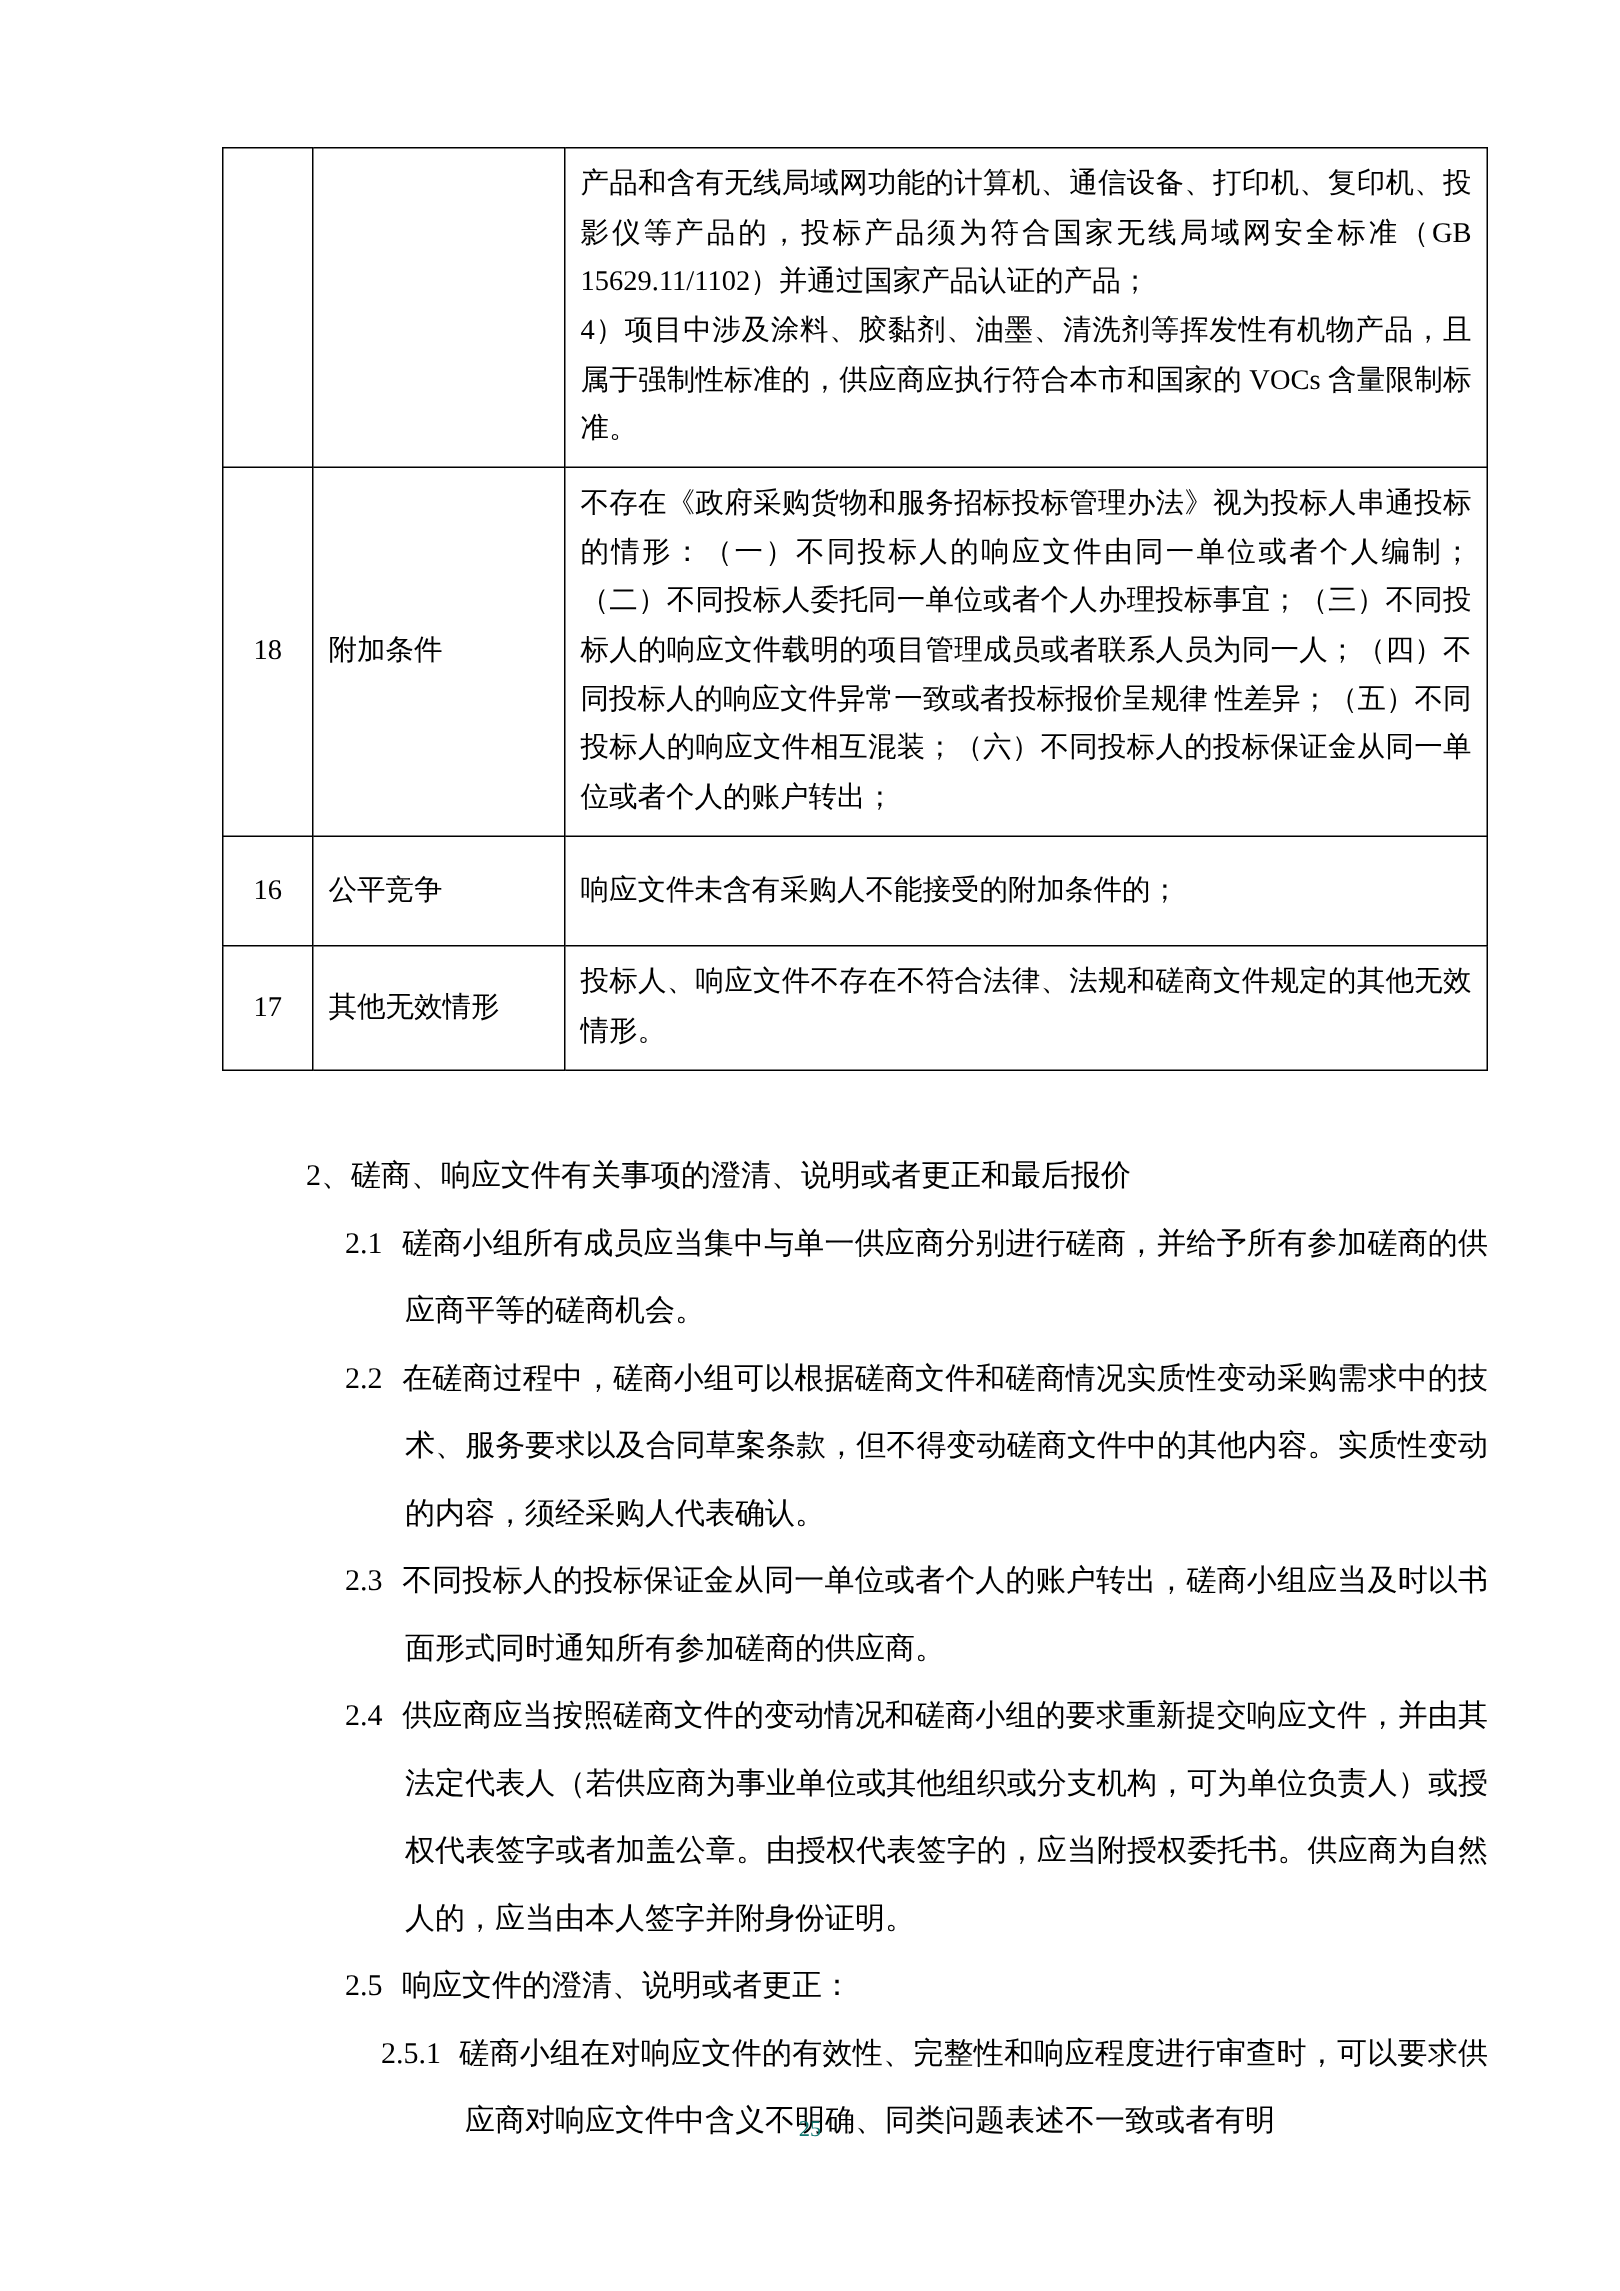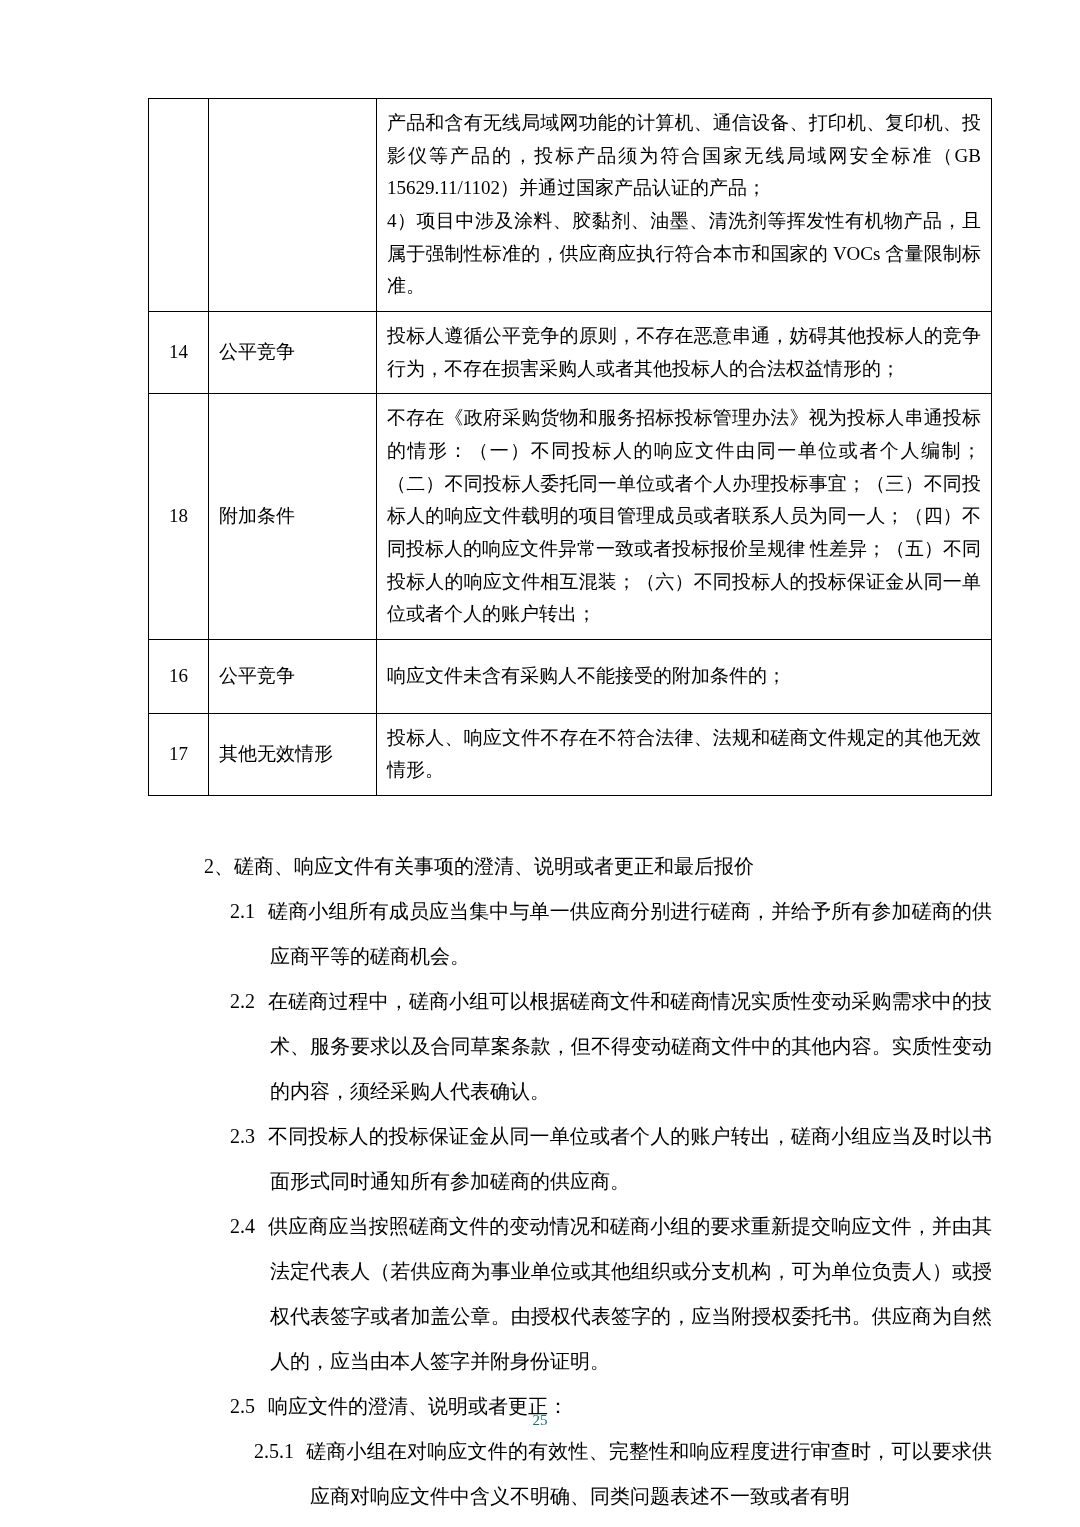--- a/index.html
+++ b/index.html
@@ -85,25 +85,20 @@
 
     <table class="rules">
       <tbody>
         <tr>
           <td class="c-num"></td>
           <td class="c-name"></td>
           <td class="c-desc">产品和含有无线局域网功能的计算机、通信设备、打印机、复印机、投影仪等产品的，投标产品须为符合国家无线局域网安全标准（GB 15629.11/1102）并通过国家产品认证的产品；
 4）项目中涉及涂料、胶黏剂、油墨、清洗剂等挥发性有机物产品，且属于强制性标准的，供应商应执行符合本市和国家的 VOCs 含量限制标准。</td>
         </tr>
         <tr>
-          <td class="c-num">14</td>
-          <td class="c-name">公平竞争</td>
-          <td class="c-desc">投标人遵循公平竞争的原则，不存在恶意串通，妨碍其他投标人的竞争行为，不存在损害采购人或者其他投标人的合法权益情形的；</td>
-        </tr>
-        <tr>
           <td class="c-num">18</td>
           <td class="c-name">附加条件</td>
           <td class="c-desc">不存在《政府采购货物和服务招标投标管理办法》视为投标人串通投标的情形：（一）不同投标人的响应文件由同一单位或者个人编制；（二）不同投标人委托同一单位或者个人办理投标事宜；（三）不同投标人的响应文件载明的项目管理成员或者联系人员为同一人；（四）不同投标人的响应文件异常一致或者投标报价呈规律 性差异；（五）不同投标人的响应文件相互混装；（六）不同投标人的投标保证金从同一单位或者个人的账户转出；</td>
         </tr>
         <tr class="tall-16">
           <td class="c-num">16</td>
           <td class="c-name">公平竞争</td>
           <td class="c-desc">响应文件未含有采购人不能接受的附加条件的；</td>
         </tr>
         <tr>

